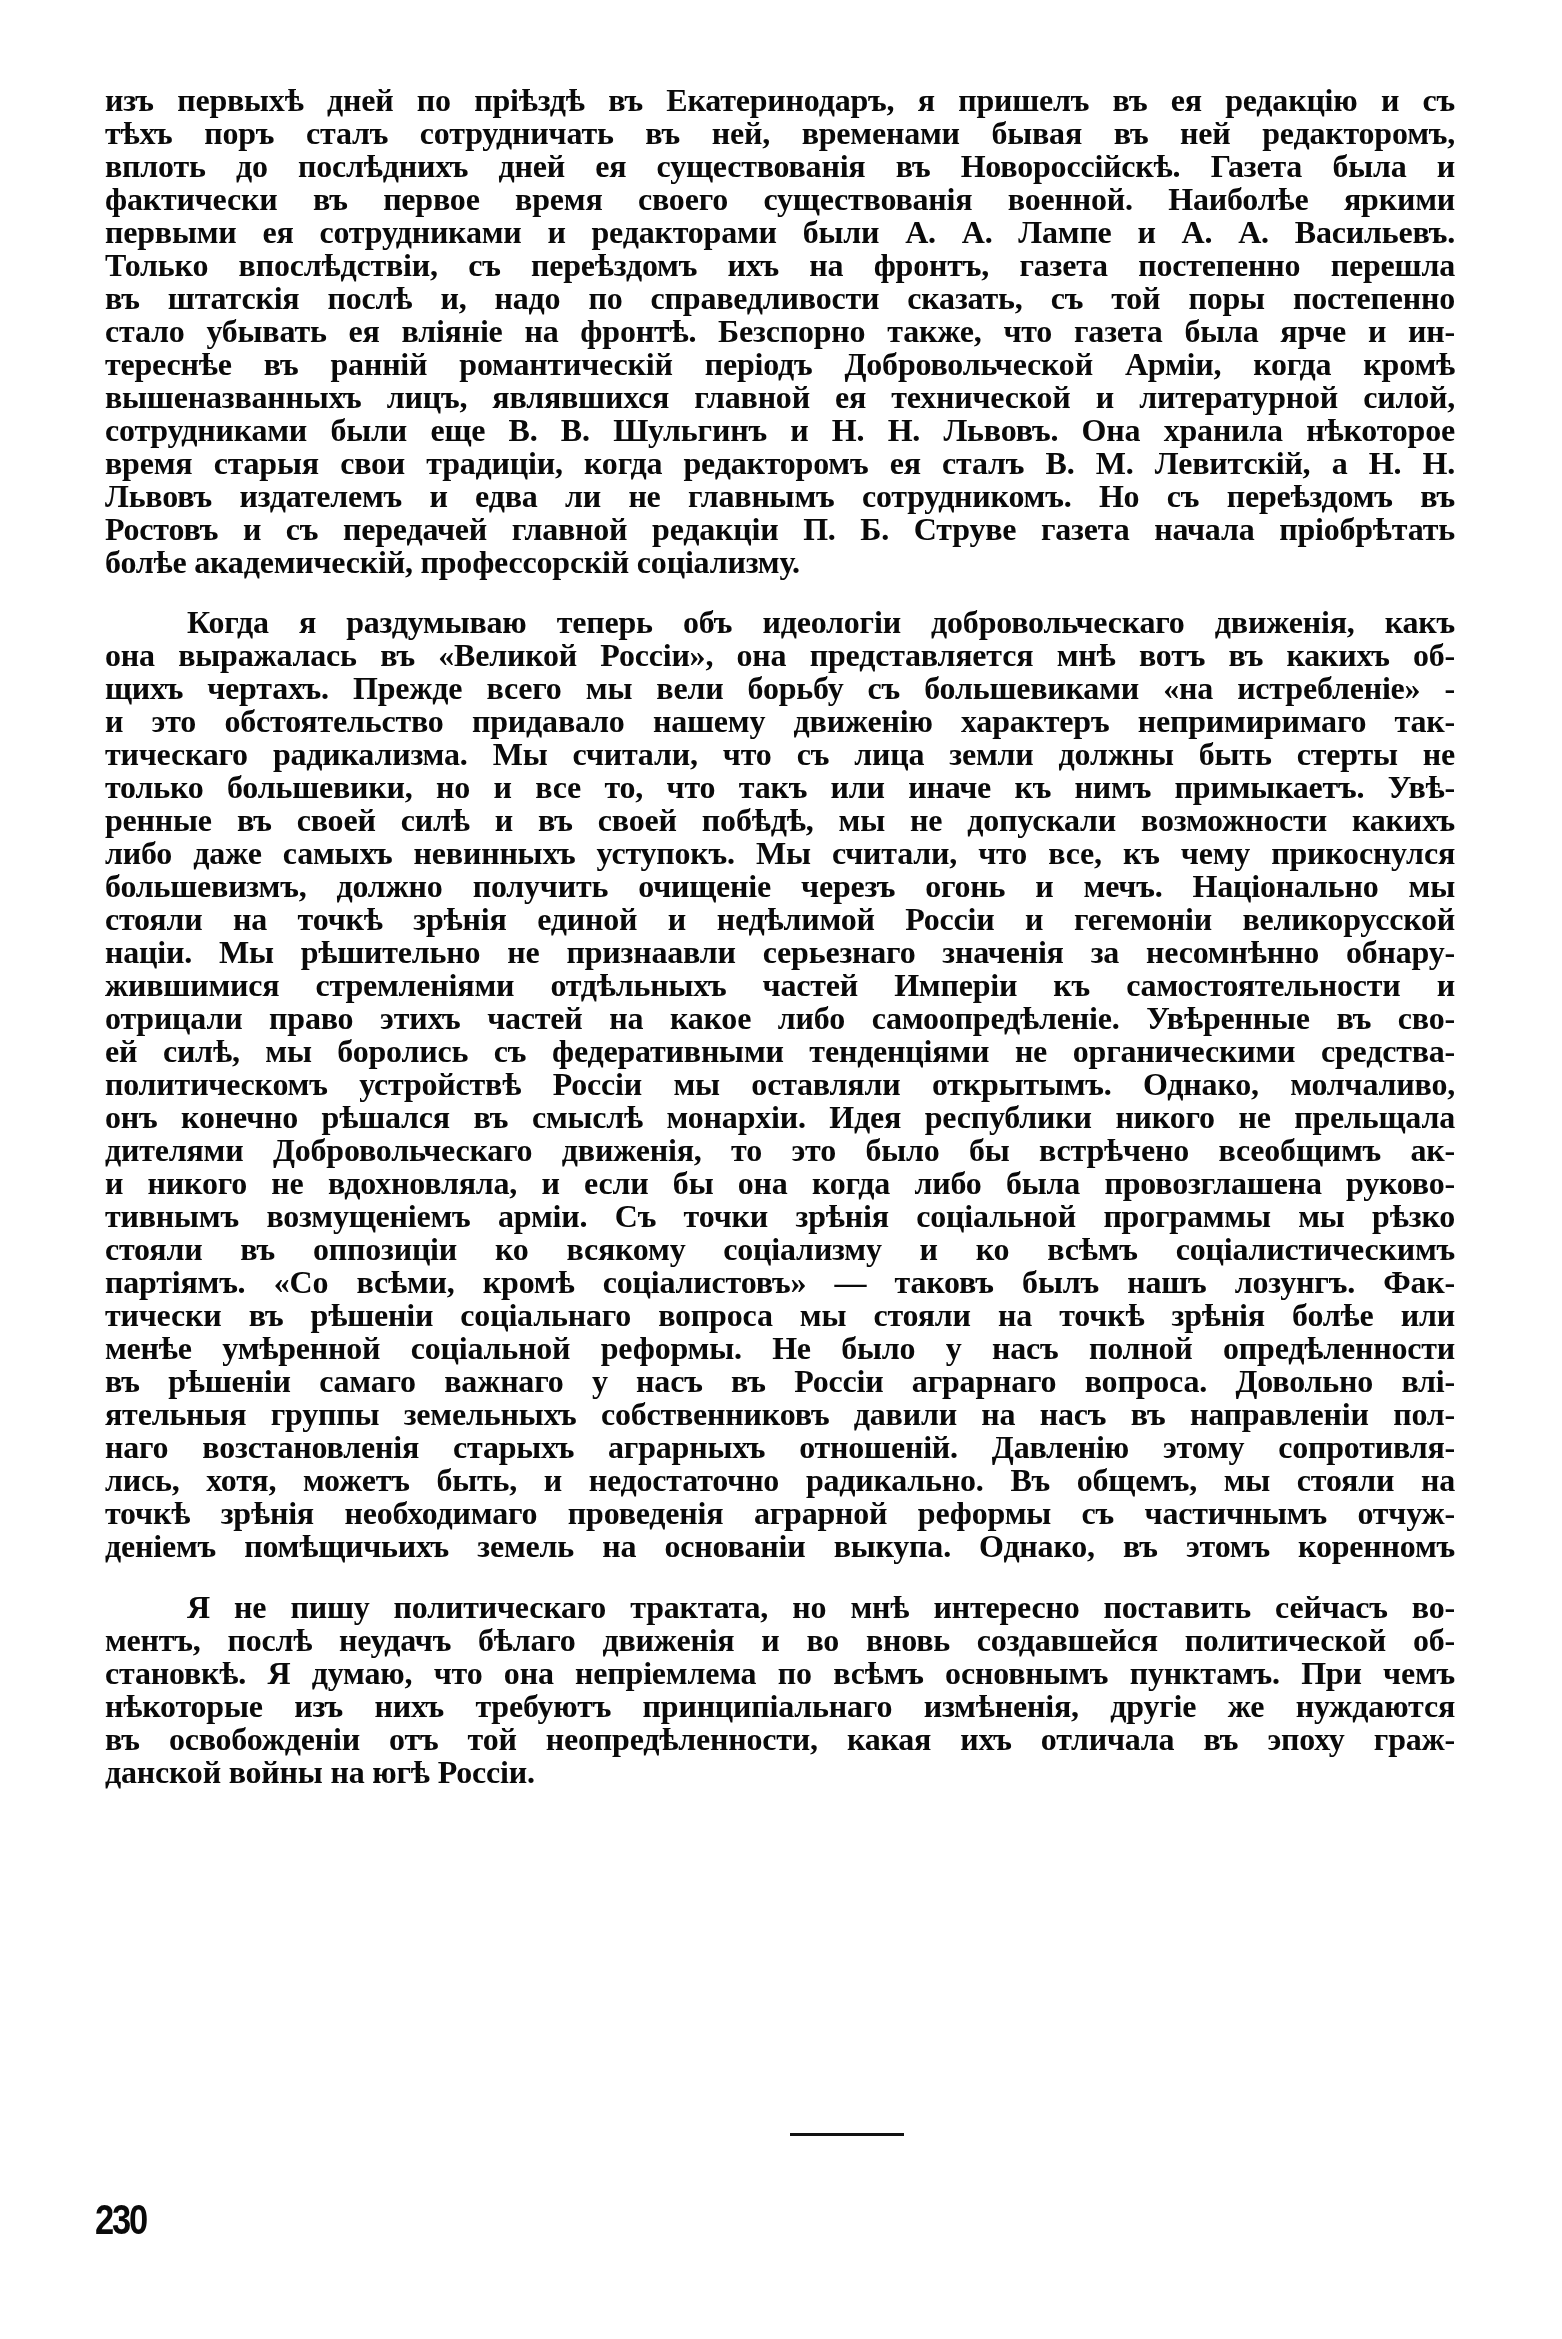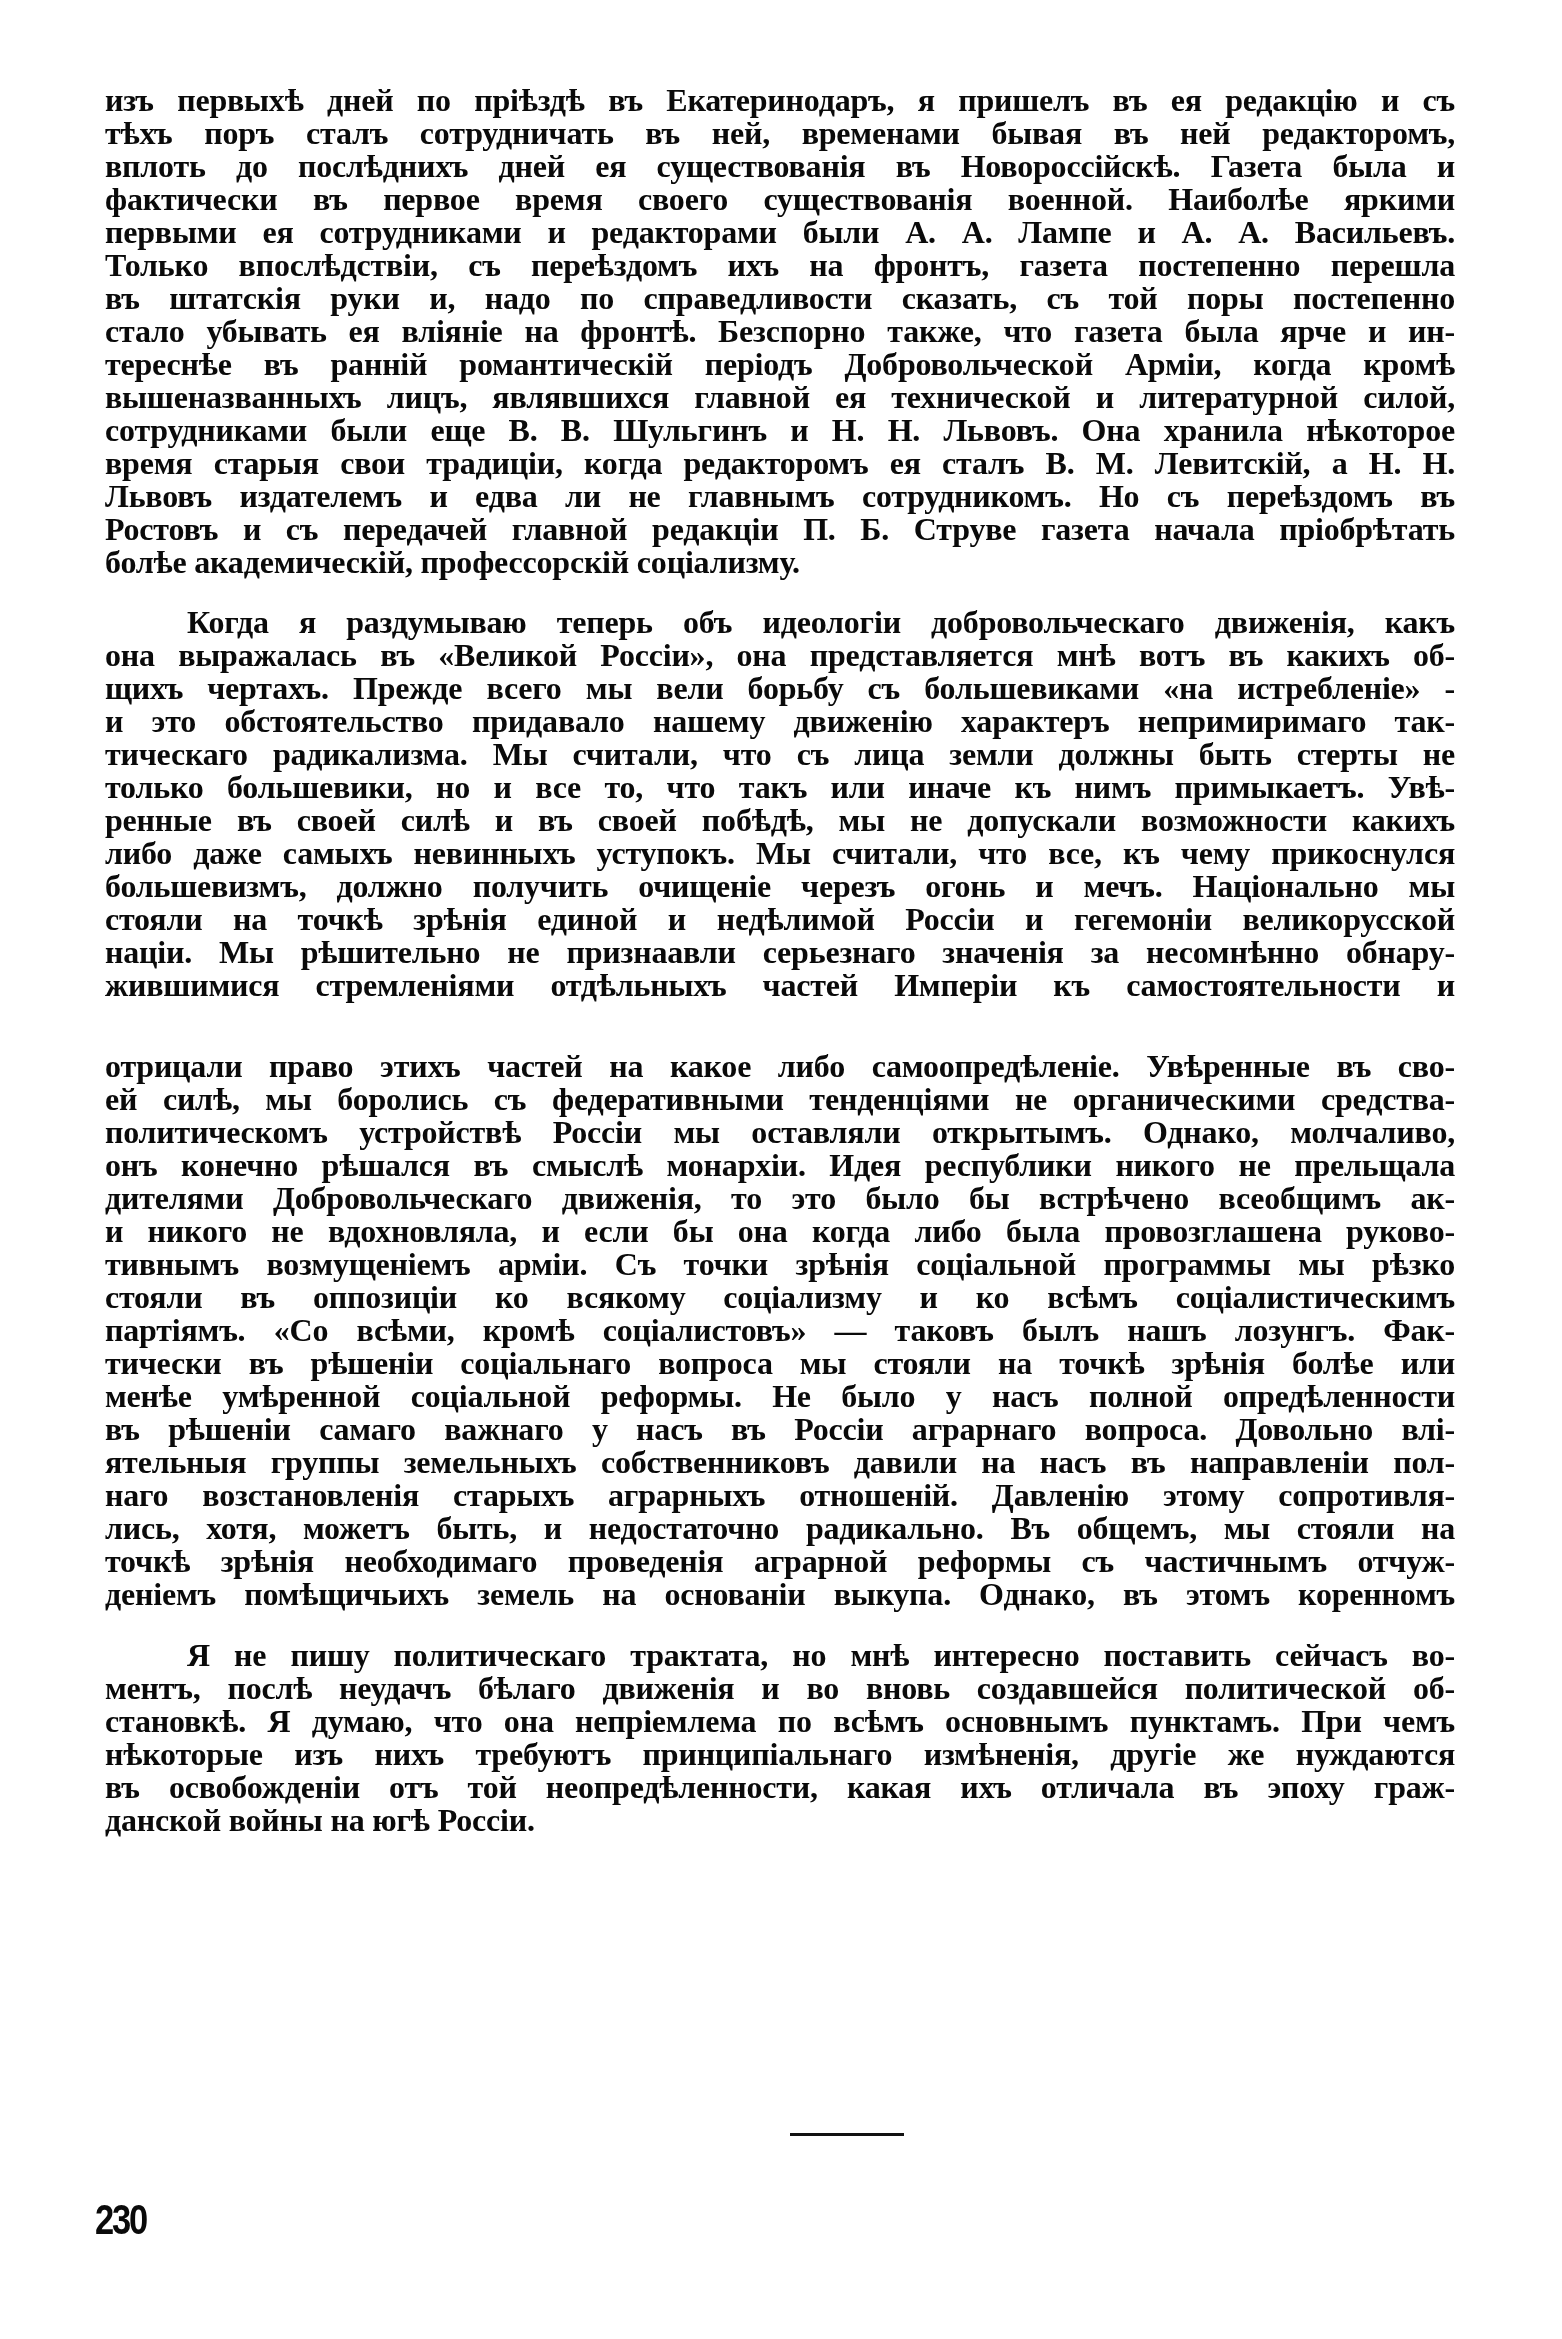--- a/index.html
+++ b/index.html
@@ -59,21 +59,21 @@
 <body>
 
 <div class="page">
   <div class="paragraph">
       <span class="line" style="display: block;"><span style="white-space: nowrap; word-spacing: 0px;">изъ первыхѣ дней по пріѣздѣ въ Екатеринодаръ, я пришелъ въ ея редакцію и съ</span></span>
       <span class="line" style="display: block;"><span style="white-space: nowrap; word-spacing: 0px;">тѣхъ поръ сталъ сотрудничать въ ней, временами бывая въ ней редакторомъ,</span></span>
       <span class="line" style="display: block;"><span style="white-space: nowrap; word-spacing: 0px;">вплоть до послѣднихъ дней ея существованія въ Новороссійскѣ. Газета была и</span></span>
       <span class="line" style="display: block;"><span style="white-space: nowrap; word-spacing: 0px;">фактически въ первое время своего существованія военной. Наиболѣе яркими</span></span>
       <span class="line" style="display: block;"><span style="white-space: nowrap; word-spacing: 0px;">первыми ея сотрудниками и редакторами были А. А. Лампе и А. А. Васильевъ.</span></span>
       <span class="line" style="display: block;"><span style="white-space: nowrap; word-spacing: 0px;">Только впослѣдствіи, съ переѣздомъ ихъ на фронтъ, газета постепенно перешла</span></span>
-      <span class="line" style="display: block;"><span style="white-space: nowrap; word-spacing: 0px;">въ штатскія руки и, надо по справедливости сказать, съ той поры постепенно</span></span>
+      <span class="line" style="display: block;"><span style="white-space: nowrap; word-spacing: 0px;">въ штатскія послѣ и, надо по справедливости сказать, съ той поры постепенно</span></span>
       <span class="line" style="display: block;"><span style="white-space: nowrap; word-spacing: 0px;">стало убывать ея вліяніе на фронтѣ. Безспорно также, что газета была ярче и ин-</span></span>
       <span class="line" style="display: block;"><span style="white-space: nowrap; word-spacing: 0px;">тереснѣе въ ранній романтическій періодъ Добровольческой Арміи, когда кромѣ</span></span>
       <span class="line" style="display: block;"><span style="white-space: nowrap; word-spacing: 0px;">вышеназванныхъ лицъ, являвшихся главной ея технической и литературной силой,</span></span>
       <span class="line" style="display: block;"><span style="white-space: nowrap; word-spacing: 0px;">сотрудниками были еще В. В. Шульгинъ и Н. Н. Львовъ. Она хранила нѣкоторое</span></span>
       <span class="line" style="display: block;"><span style="white-space: nowrap; word-spacing: 0px;">время старыя свои традиціи, когда редакторомъ ея сталъ В. М. Левитскій, а Н. Н.</span></span>
       <span class="line" style="display: block;"><span style="white-space: nowrap; word-spacing: 0px;">Львовъ издателемъ и едва ли не главнымъ сотрудникомъ. Но съ переѣздомъ въ</span></span>
       <span class="line" style="display: block;"><span style="white-space: nowrap; word-spacing: 0px;">Ростовъ и съ передачей главной редакціи П. Б. Струве газета начала пріобрѣтать</span></span>
       <span class="line last" style="display: block;"><span style="white-space: nowrap;">болѣе академическій, профессорскій соціализму.</span></span>
     </div>
   <div class="para-gap"></div>
@@ -83,21 +83,21 @@
       <span class="line" style="display: block;"><span style="white-space: nowrap; word-spacing: 0px;">щихъ чертахъ. Прежде всего мы вели борьбу съ большевиками «на истребленіе» -</span></span>
       <span class="line" style="display: block;"><span style="white-space: nowrap; word-spacing: 0px;">и это обстоятельство придавало нашему движенію характеръ непримиримаго так-</span></span>
       <span class="line" style="display: block;"><span style="white-space: nowrap; word-spacing: 0px;">тическаго радикализма. Мы считали, что съ лица земли должны быть стерты не</span></span>
       <span class="line" style="display: block;"><span style="white-space: nowrap; word-spacing: 0px;">только большевики, но и все то, что такъ или иначе къ нимъ примыкаетъ. Увѣ-</span></span>
       <span class="line" style="display: block;"><span style="white-space: nowrap; word-spacing: 0px;">ренные въ своей силѣ и въ своей побѣдѣ, мы не допускали возможности какихъ</span></span>
       <span class="line" style="display: block;"><span style="white-space: nowrap; word-spacing: 0px;">либо даже самыхъ невинныхъ уступокъ. Мы считали, что все, къ чему прикоснулся</span></span>
       <span class="line" style="display: block;"><span style="white-space: nowrap; word-spacing: 0px;">большевизмъ, должно получить очищеніе черезъ огонь и мечъ. Національно мы</span></span>
       <span class="line" style="display: block;"><span style="white-space: nowrap; word-spacing: 0px;">стояли на точкѣ зрѣнія единой и недѣлимой Россіи и гегемоніи великорусской</span></span>
       <span class="line" style="display: block;"><span style="white-space: nowrap; word-spacing: 0px;">націи. Мы рѣшительно не признаавли серьезнаго значенія за несомнѣнно обнару-</span></span>
       <span class="line" style="display: block;"><span style="white-space: nowrap; word-spacing: 0px;">жившимися стремленіями отдѣльныхъ частей Имперіи къ самостоятельности и</span></span>
-      <span class="line" style="display: block; margin-top: 48px;"><span style="white-space: nowrap; word-spacing: 0px;">отрицали право этихъ частей на какое либо самоопредѣленіе. Увѣренные въ сво-</span></span>
+      <span class="line" style="display: block;"><span style="white-space: nowrap; word-spacing: 0px;">отрицали право этихъ частей на какое либо самоопредѣленіе. Увѣренные въ сво-</span></span>
       <span class="line" style="display: block;"><span style="white-space: nowrap; word-spacing: 0px;">ей силѣ, мы боролись съ федеративными тенденціями не органическими средства-</span></span>
       <span class="line" style="display: block;"><span style="white-space: nowrap; word-spacing: 0px;">политическомъ устройствѣ Россіи мы оставляли открытымъ. Однако, молчаливо,</span></span>
       <span class="line" style="display: block;"><span style="white-space: nowrap; word-spacing: 0px;">онъ конечно рѣшался въ смыслѣ монархіи. Идея республики никого не прельщала</span></span>
       <span class="line" style="display: block;"><span style="white-space: nowrap; word-spacing: 0px;">дителями Добровольческаго движенія, то это было бы встрѣчено всеобщимъ ак-</span></span>
       <span class="line" style="display: block;"><span style="white-space: nowrap; word-spacing: 0px;">и никого не вдохновляла, и если бы она когда либо была провозглашена руково-</span></span>
       <span class="line" style="display: block;"><span style="white-space: nowrap; word-spacing: 0px;">тивнымъ возмущеніемъ арміи. Съ точки зрѣнія соціальной программы мы рѣзко</span></span>
       <span class="line" style="display: block;"><span style="white-space: nowrap; word-spacing: 0px;">стояли въ оппозиціи ко всякому соціализму и ко всѣмъ соціалистическимъ</span></span>
       <span class="line" style="display: block;"><span style="white-space: nowrap; word-spacing: 0px;">партіямъ. «Со всѣми, кромѣ соціалистовъ» — таковъ былъ нашъ лозунгъ. Фак-</span></span>
       <span class="line" style="display: block;"><span style="white-space: nowrap; word-spacing: 0px;">тически въ рѣшеніи соціальнаго вопроса мы стояли на точкѣ зрѣнія болѣе или</span></span>
       <span class="line" style="display: block;"><span style="white-space: nowrap; word-spacing: 0px;">менѣе умѣренной соціальной реформы. Не было у насъ полной опредѣленности</span></span>

